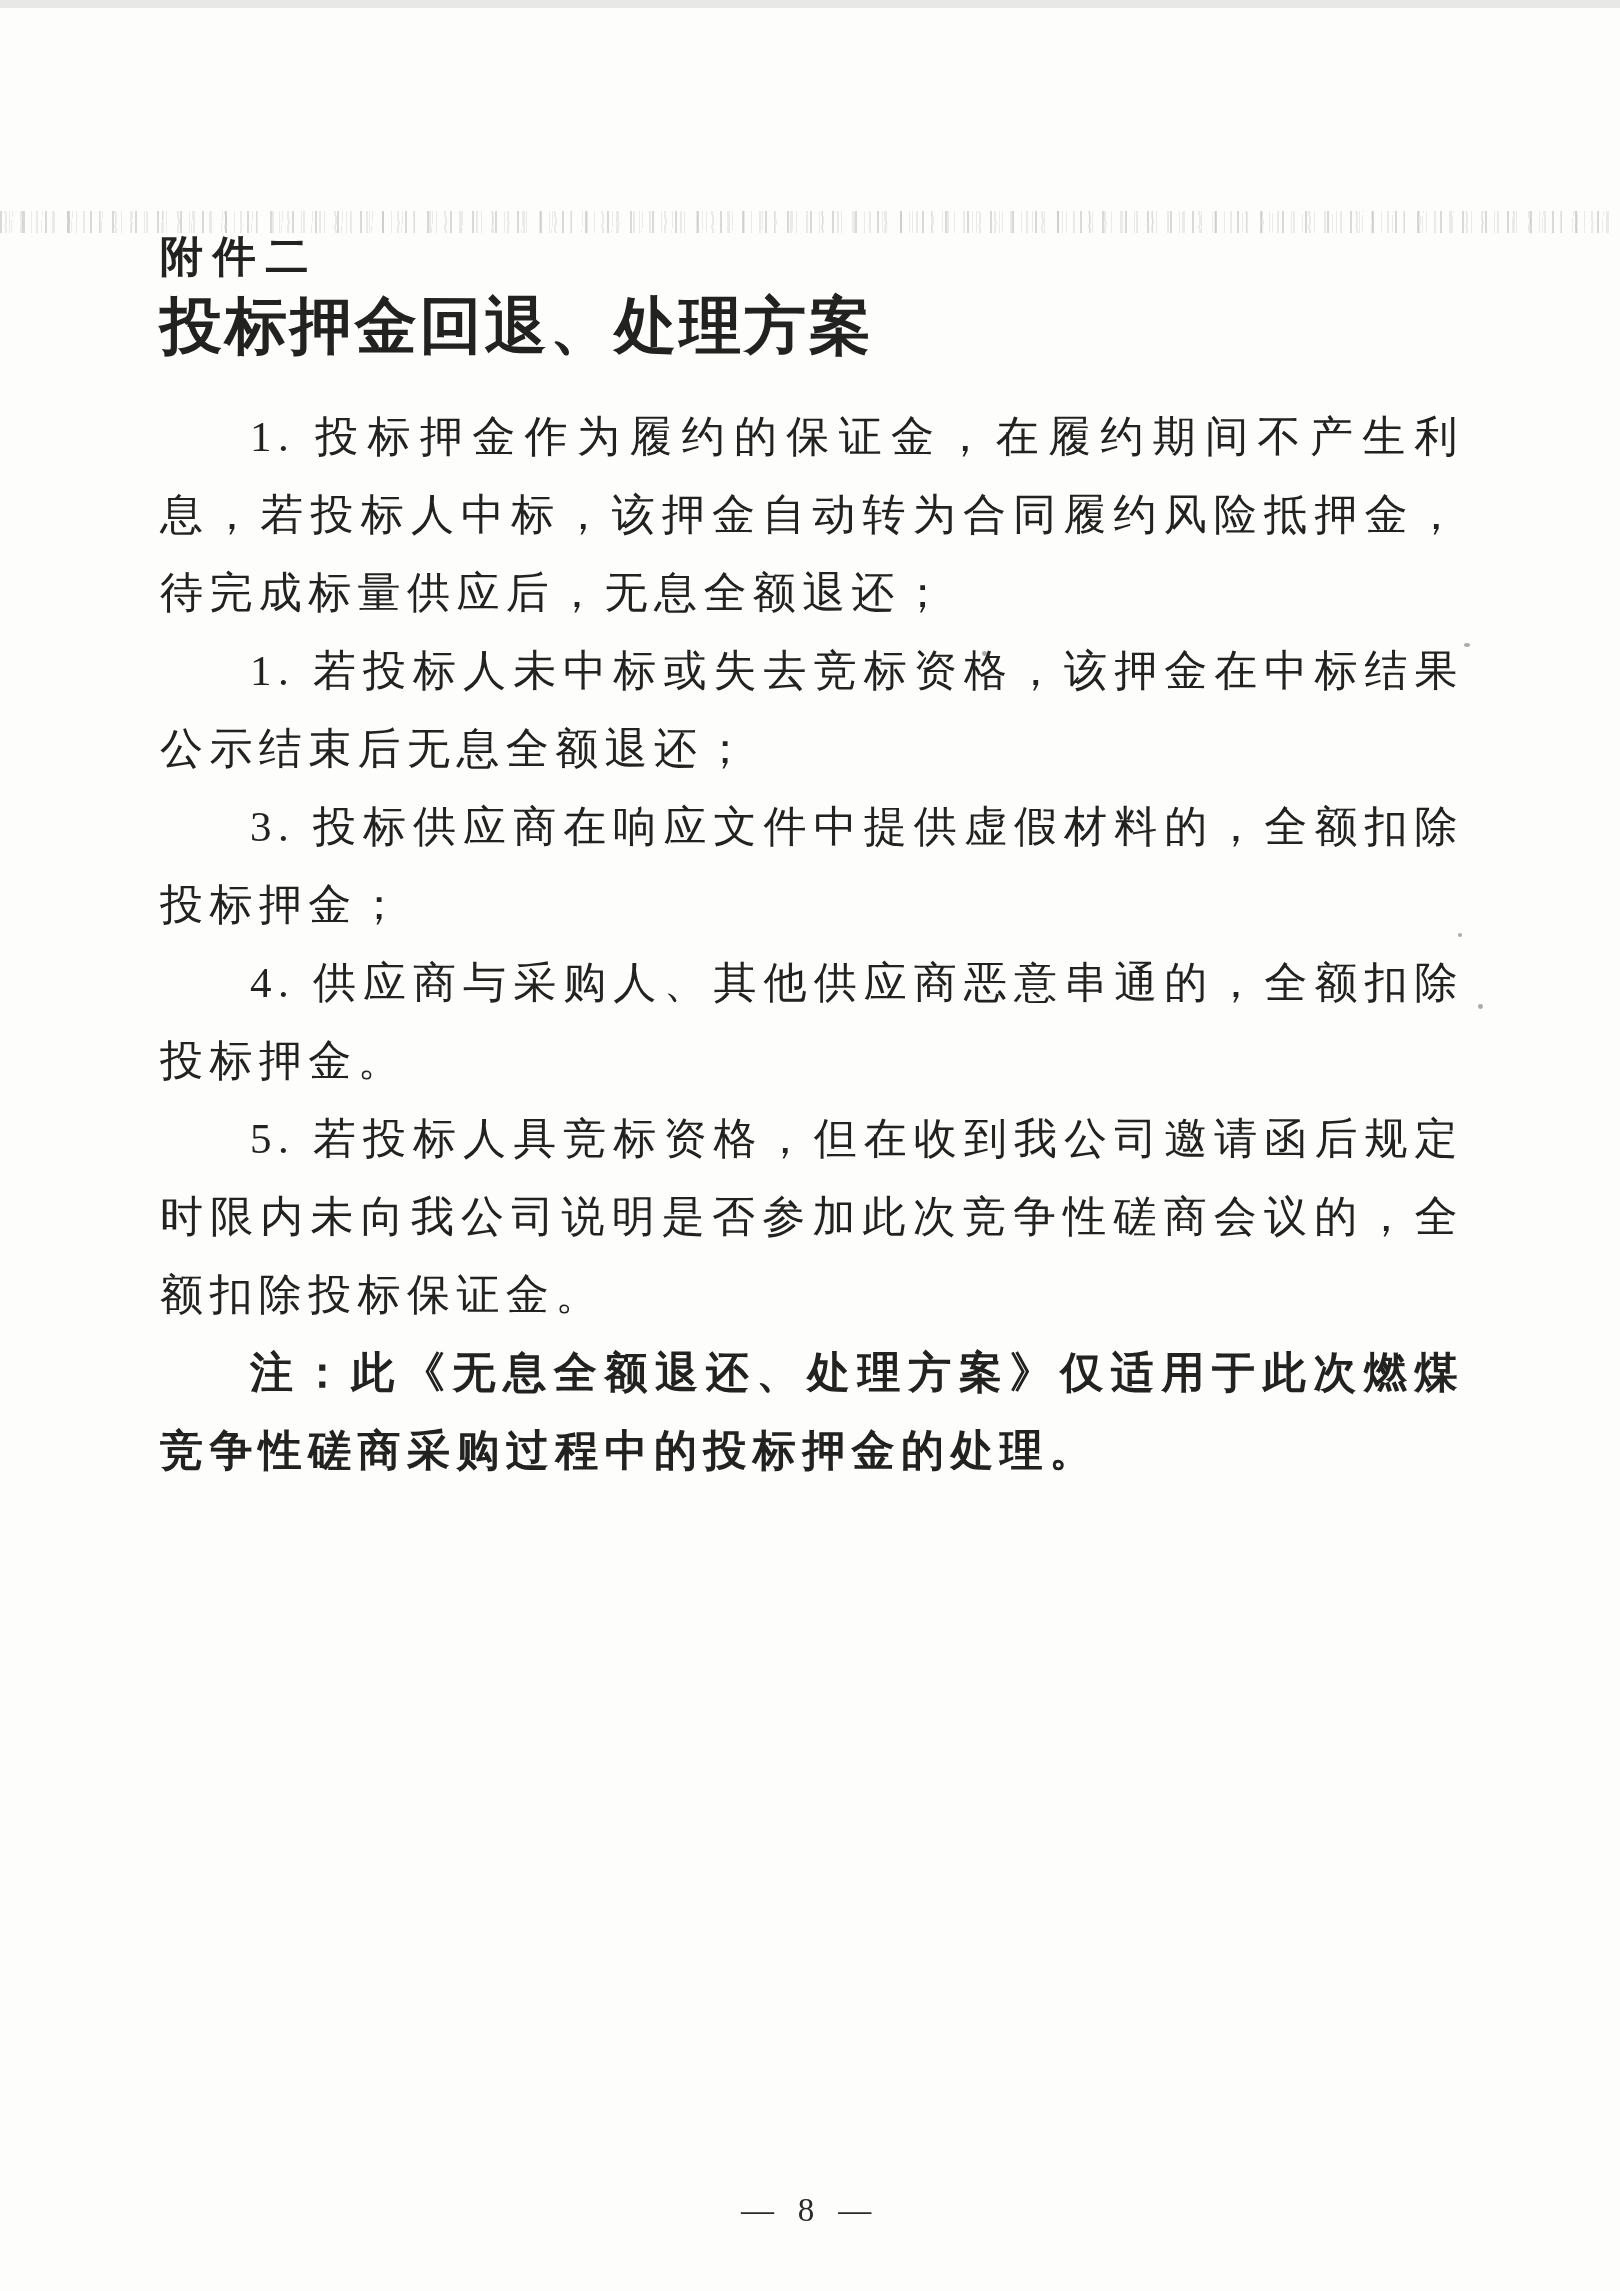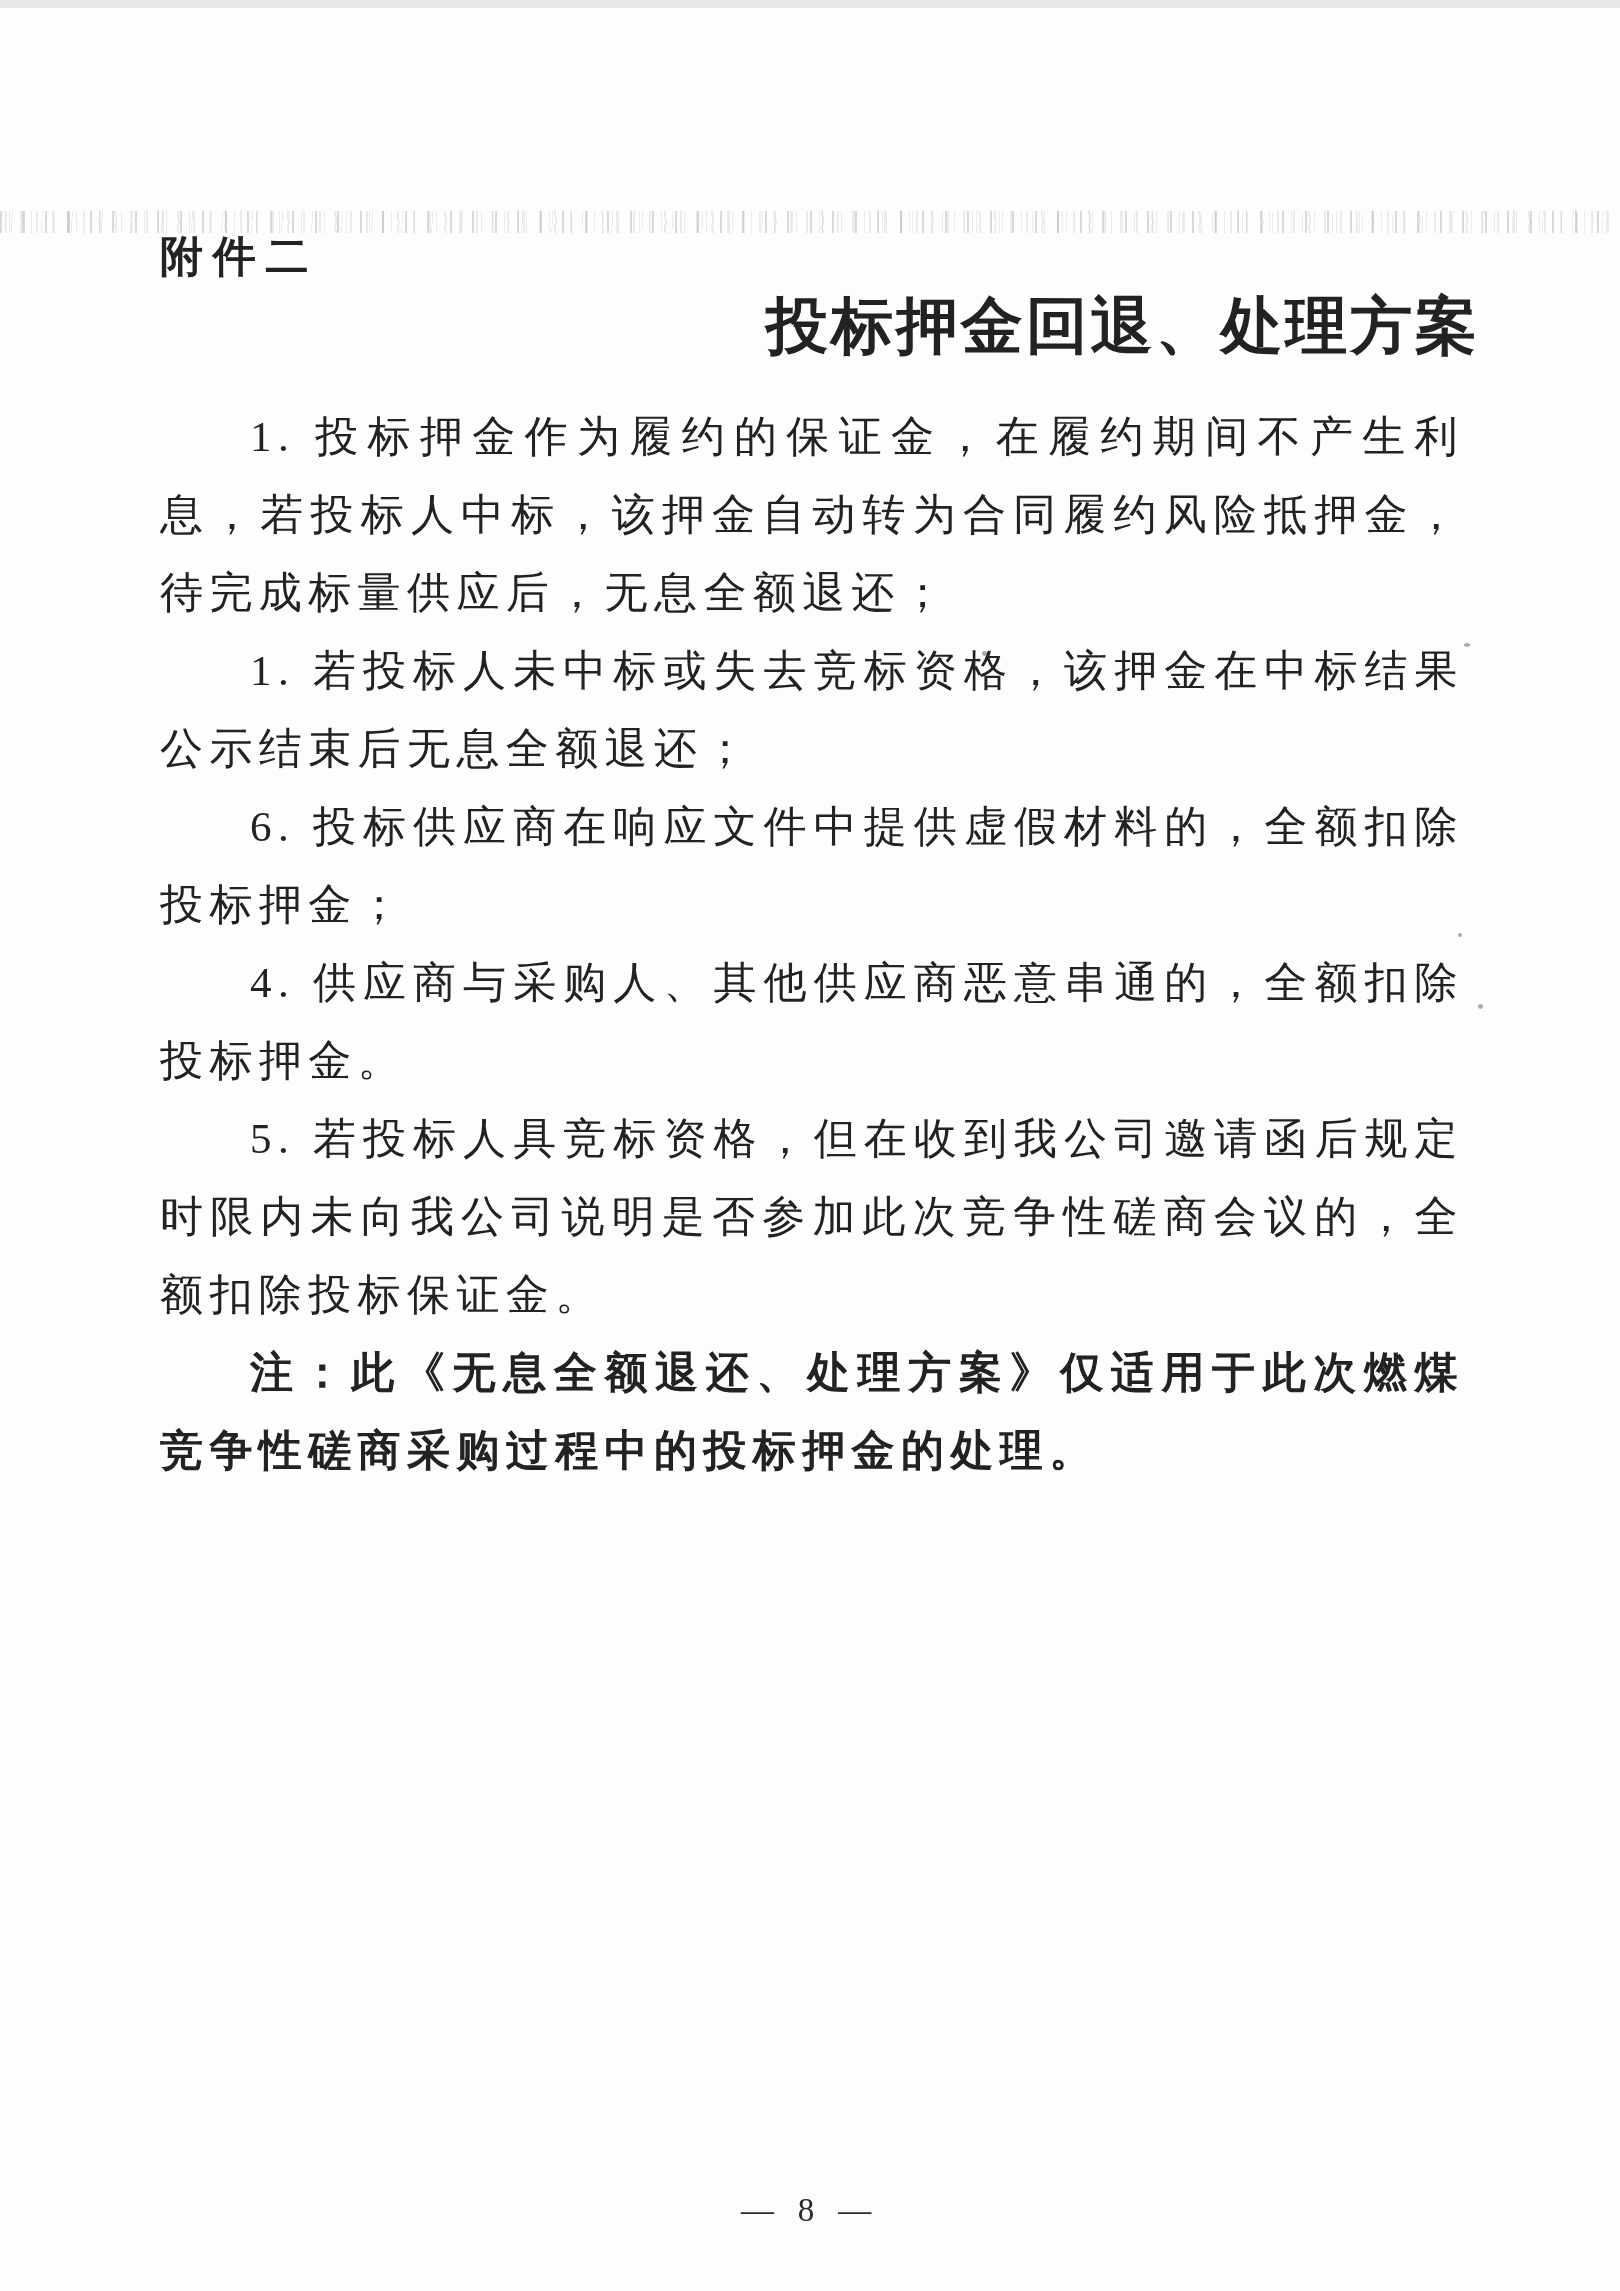--- a/index.html
+++ b/index.html
@@ -47,24 +47,24 @@
     position: absolute;
     left: 160px;
     top: 220px;
     font-size: 43px;
     font-weight: bold;
     letter-spacing: 9.8px;
     white-space: nowrap;
   }
   .doc-title {
     position: absolute;
-    left: 176px;
+    left: 160px;
     top: 276px;
     width: 1304px;
-    text-align: right;
+    text-align: left;
     font-size: 62px;
     font-weight: bold;
     letter-spacing: 2.9px;
     white-space: nowrap;
   }
   .body-text {
     position: absolute;
     left: 160px;
     top: 390px;
     width: 1304px;
@@ -104,21 +104,21 @@
   <div class="speck" style="left:1478px; top:996px; width:4.9px; height:4.9px;"></div>
   <div class="speck" style="left:1458px; top:925px; width:3.9px; height:3.9px;"></div>
 
   <div class="attachment-label">附件二</div>
 
   <div class="doc-title">投标押金回退、处理方案</div>
 
   <div class="body-text">
     <p>1. 投标押金作为履约的保证金，在履约期间不产生利息，若投标人中标，该押金自动转为合同履约风险抵押金，待完成标量供应后，无息全额退还；</p>
     <p>1. 若投标人未中标或失去竞标资格，该押金在中标结果公示结束后无息全额退还；</p>
-    <p>6. 投标供应商在响应文件中提供虚假材料的，全额扣除投标押金；</p>
+    <p>3. 投标供应商在响应文件中提供虚假材料的，全额扣除投标押金；</p>
     <p>4. 供应商与采购人、其他供应商恶意串通的，全额扣除投标押金。</p>
     <p>5. 若投标人具竞标资格，但在收到我公司邀请函后规定时限内未向我公司说明是否参加此次竞争性磋商会议的，全额扣除投标保证金。</p>
     <p class="note">注：此《无息全额退还、处理方案》仅适用于此次燃煤竞争性磋商采购过程中的投标押金的处理。</p>
   </div>
 
   <div class="page-number">— 8 —</div>
 
 </div>
 
 

